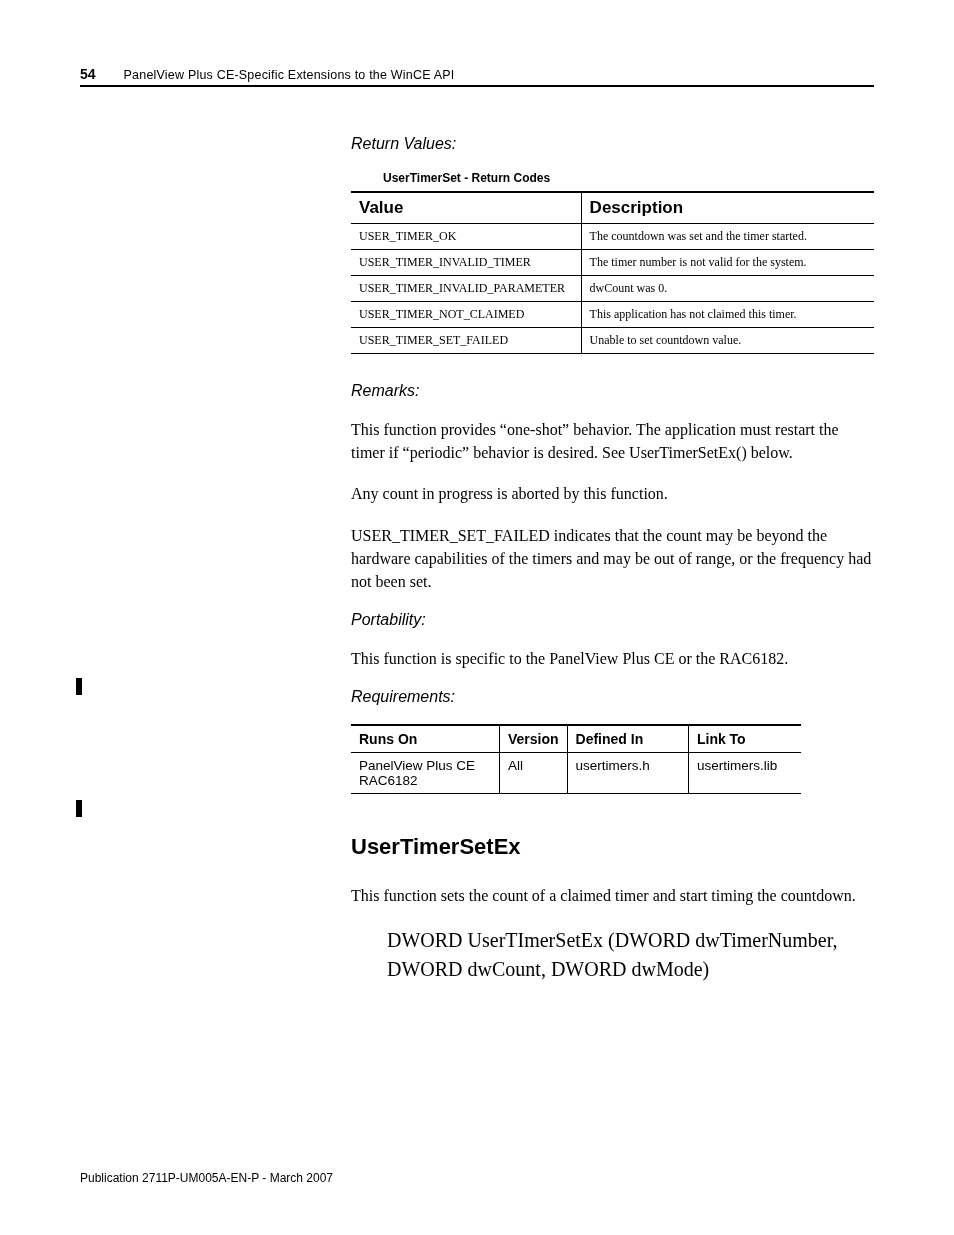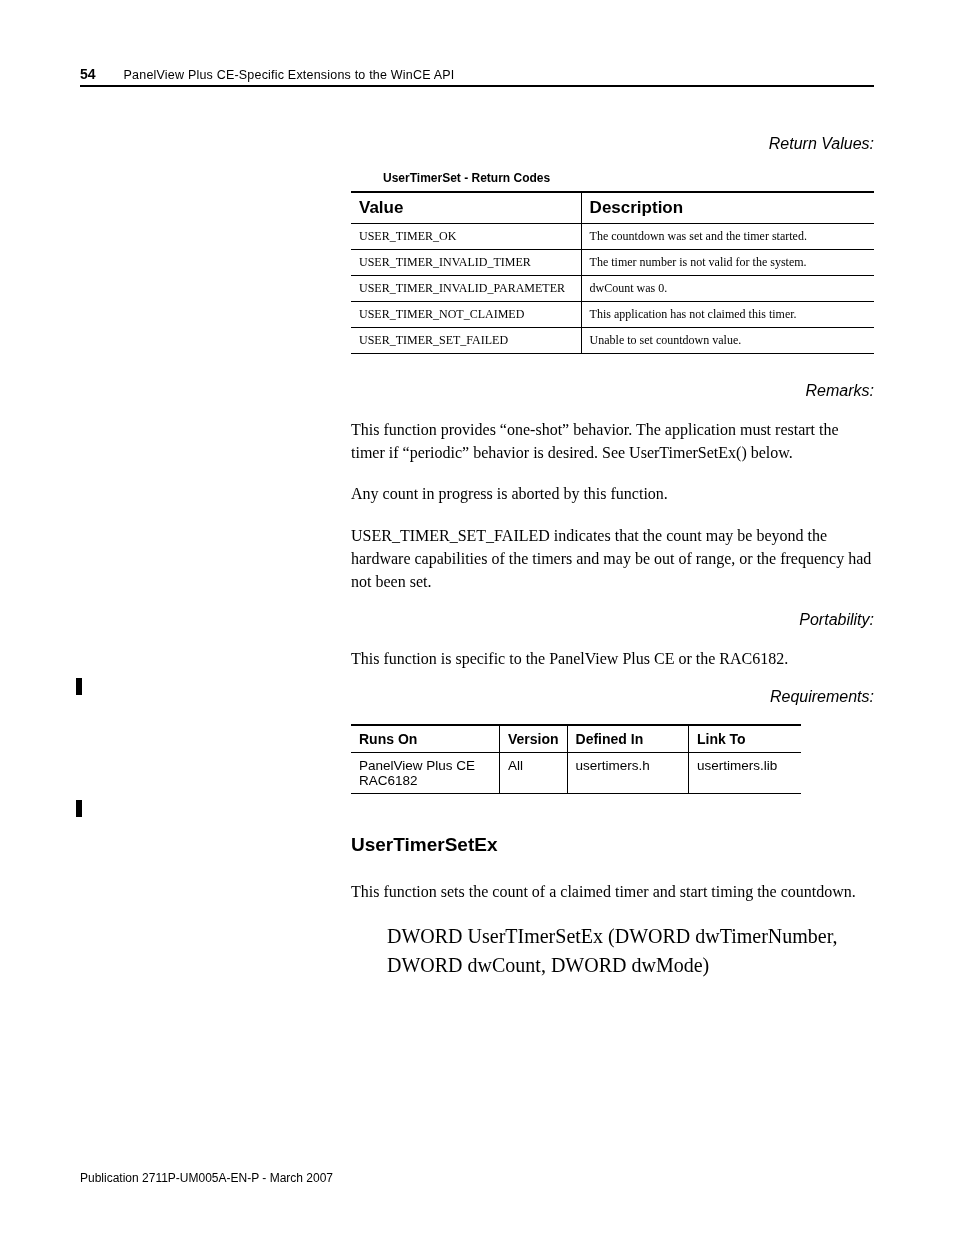--- a/index.html
+++ b/index.html
@@ -36,21 +36,20 @@
     position: absolute;
     left: 351px;
     top: 135px;
     width: 523px;
   }
   .italic-heading {
     font-family: Arial, Helvetica, sans-serif;
     font-style: italic;
     font-size: 16px;
     margin-bottom: 18px;
-    text-align: right;
   }
   .table-caption {
     font-family: Arial, Helvetica, sans-serif;
     font-weight: bold;
     font-size: 12px;
     margin-bottom: 6px;
     margin-left: 32px;
   }
   table.data-table {
     border-collapse: collapse;
@@ -104,21 +103,21 @@
     font-size: 13.5px;
     border-bottom: 1px solid #000;
     border-left: 1px solid #000;
     padding: 5px 8px;
     vertical-align: top;
   }
   .small-table td:first-child { border-left: none; margin-left: 43px; }
   .section-heading {
     font-family: Arial, Helvetica, sans-serif;
     font-weight: bold;
-    font-size: 19px;
+    font-size: 22px;
     margin-top: 15px;
     margin-bottom: 24px;
   }
   .signature {
     font-family: Georgia, 'Times New Roman', serif;
     font-size: 20px;
     line-height: 1.45;
     margin-left: 36px;
     margin-bottom: 18px;
   }

